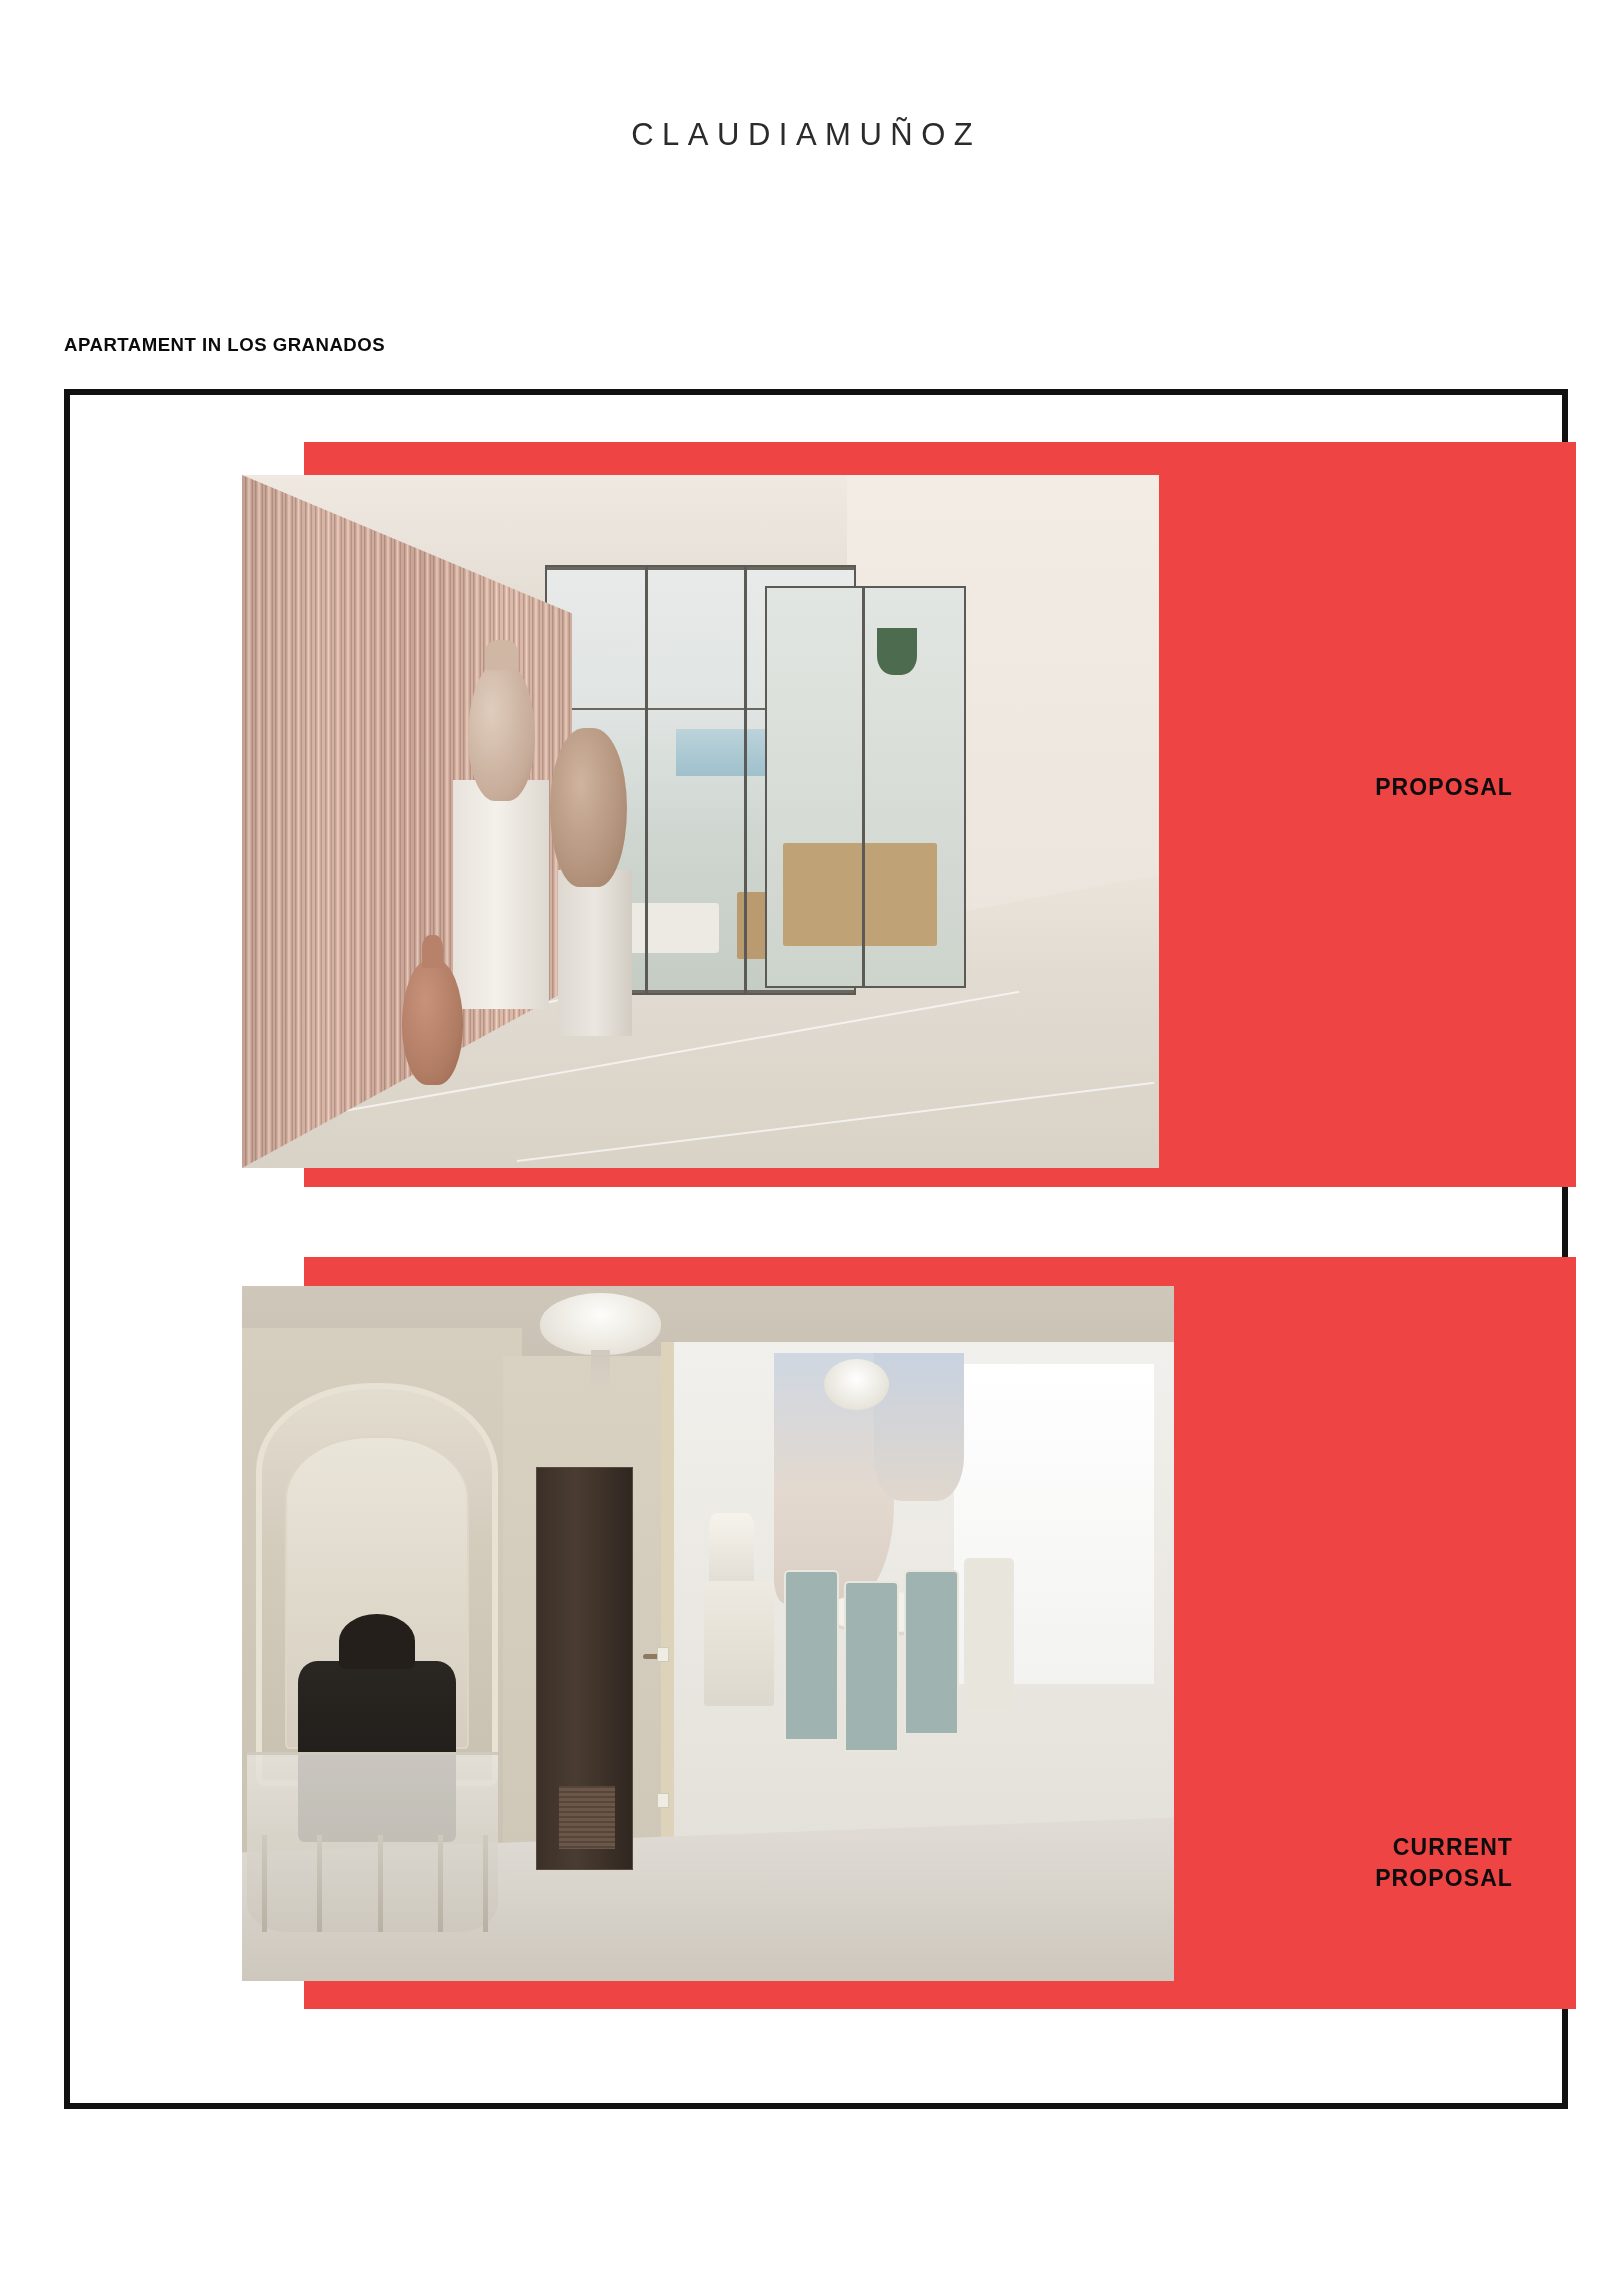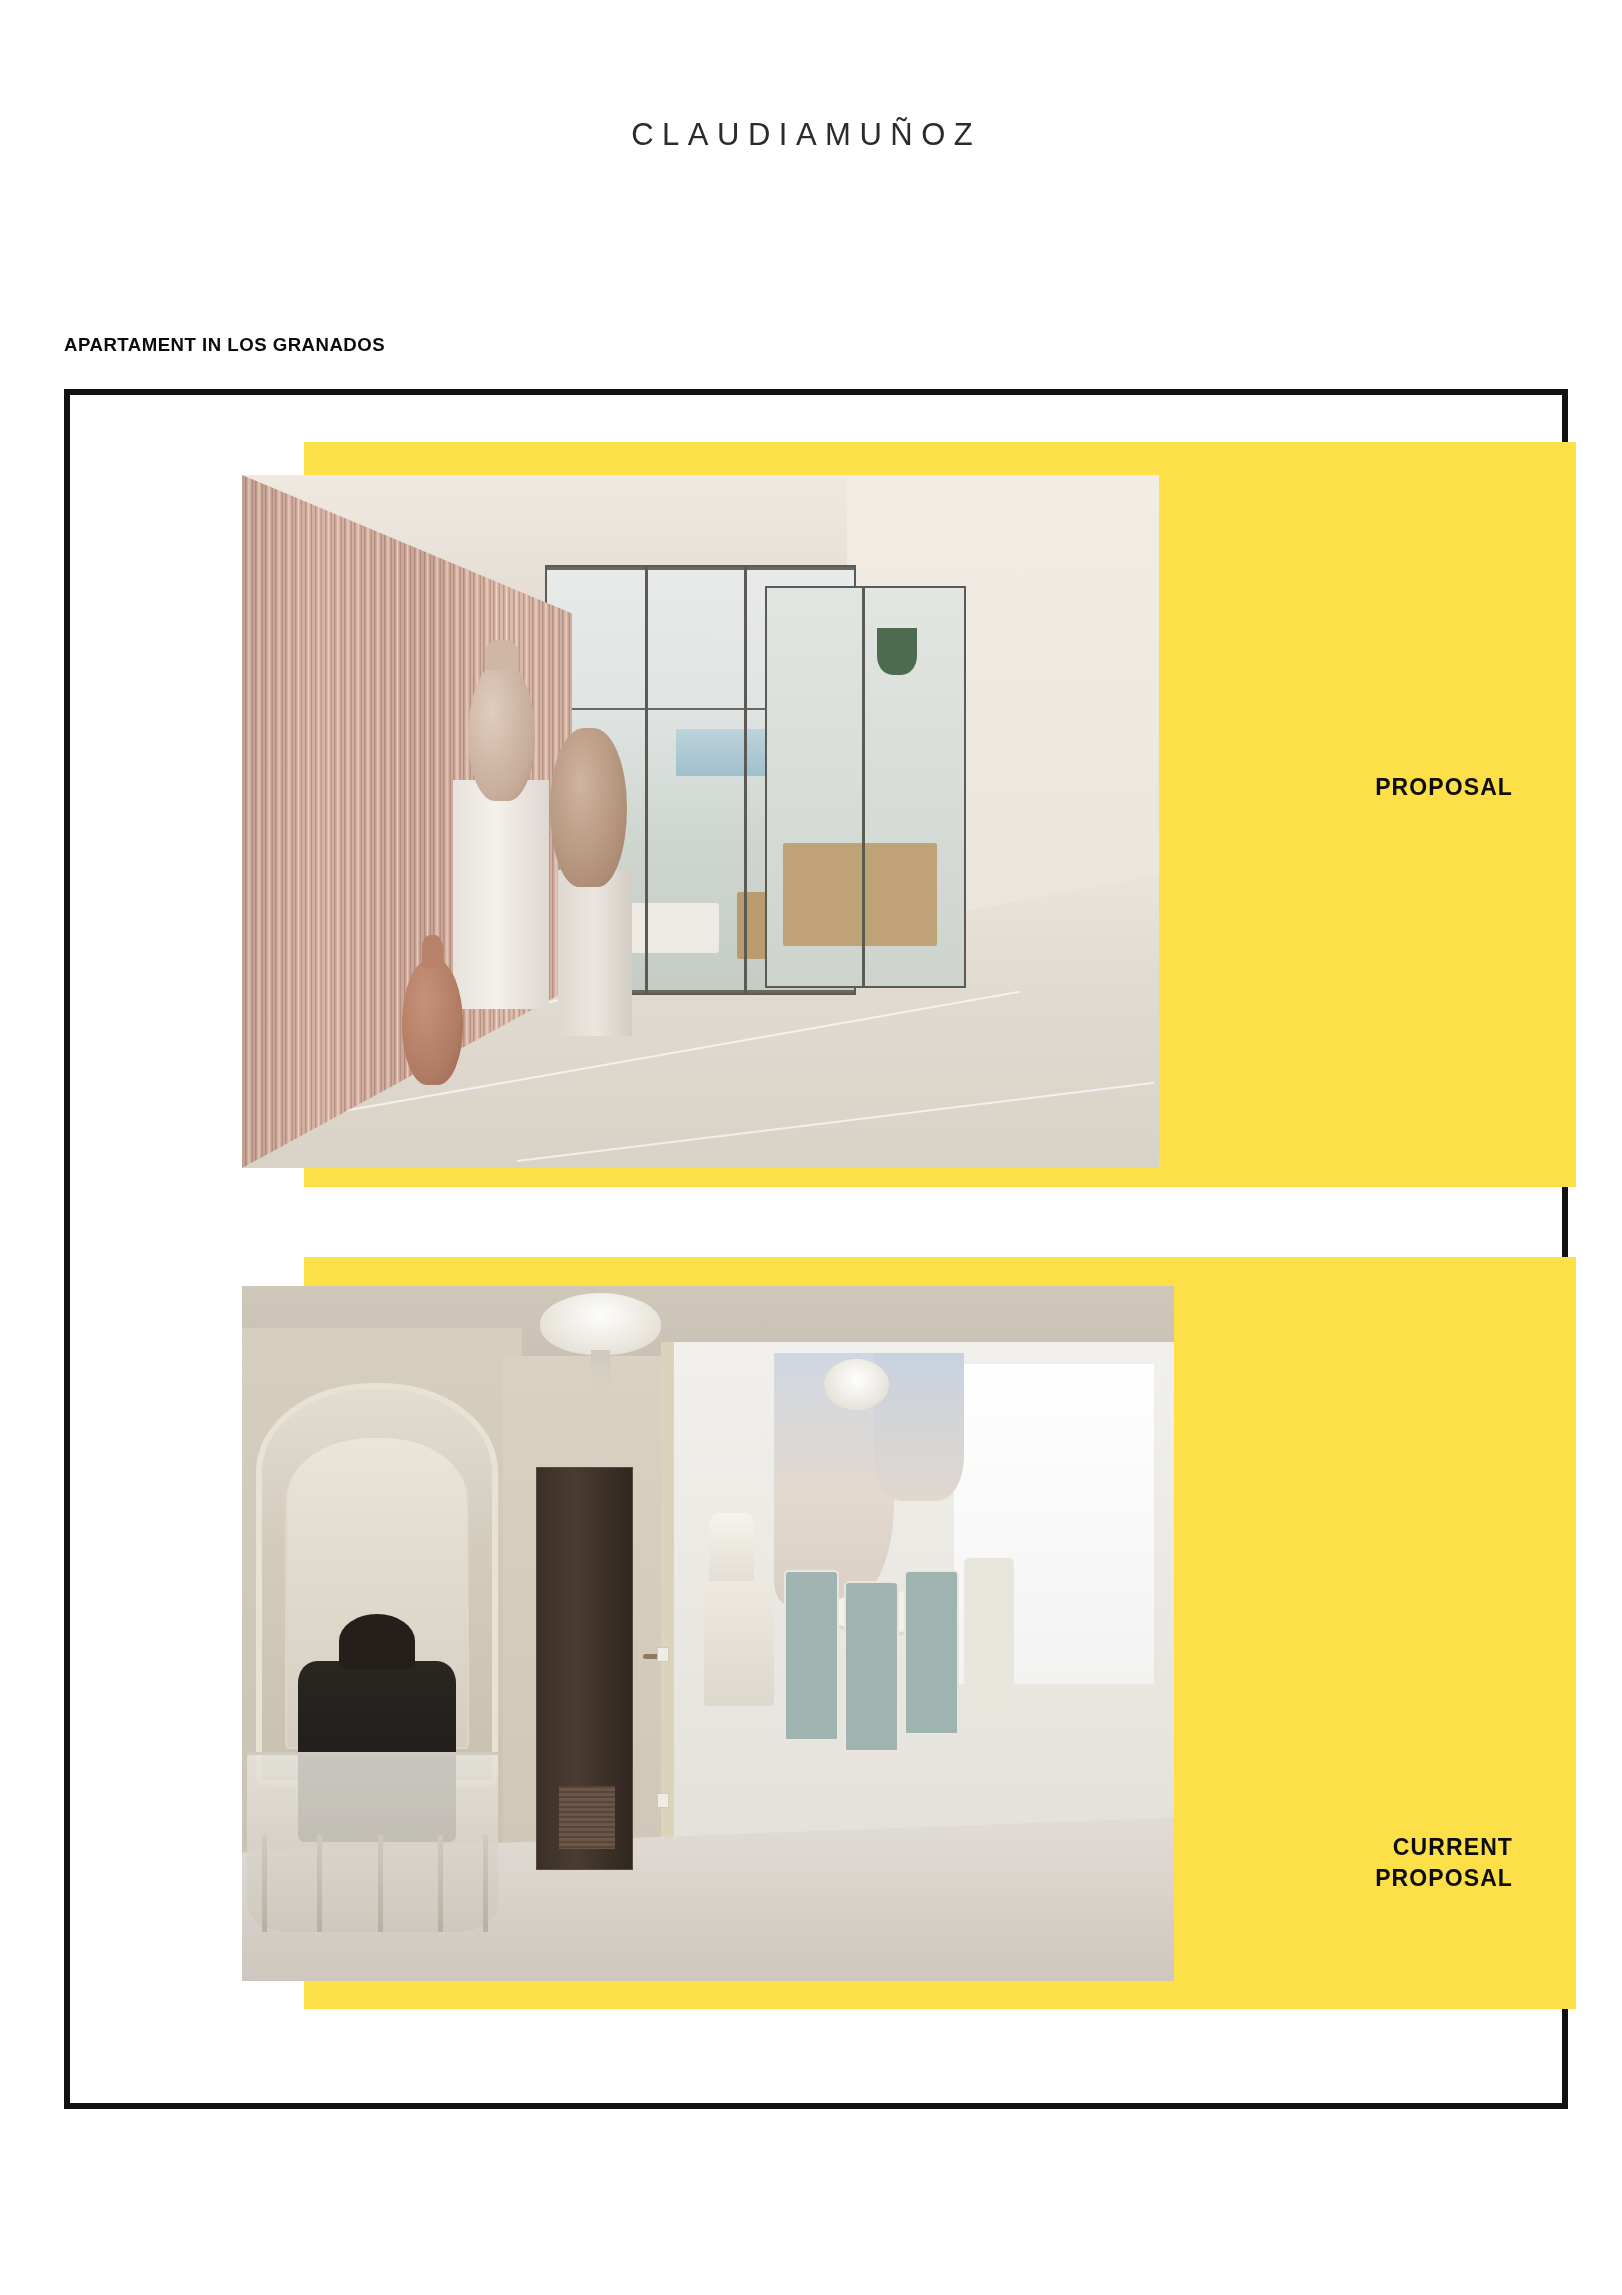--- a/index.html
+++ b/index.html
@@ -64,21 +64,21 @@
     left: 64px;
     width: 1504px;
     height: 1720px;
     border: 6px solid #111111;
     background: #ffffff;
   }
 
   
   .panel {
     position: absolute;
-    background: #fde047;
+    background: #ef4444;
     display: block;
   }
   .panel-1 { left: 234px; top: 47px;  width: 1272px; height: 745px; }
   .panel-2 { left: 234px; top: 862px; width: 1272px; height: 752px; }
 
   .panel-photo {
     position: absolute;
     overflow: hidden;
   }
   .panel-1 .panel-photo { left: -62px; top: 33px; width: 917px; height: 693px; }

